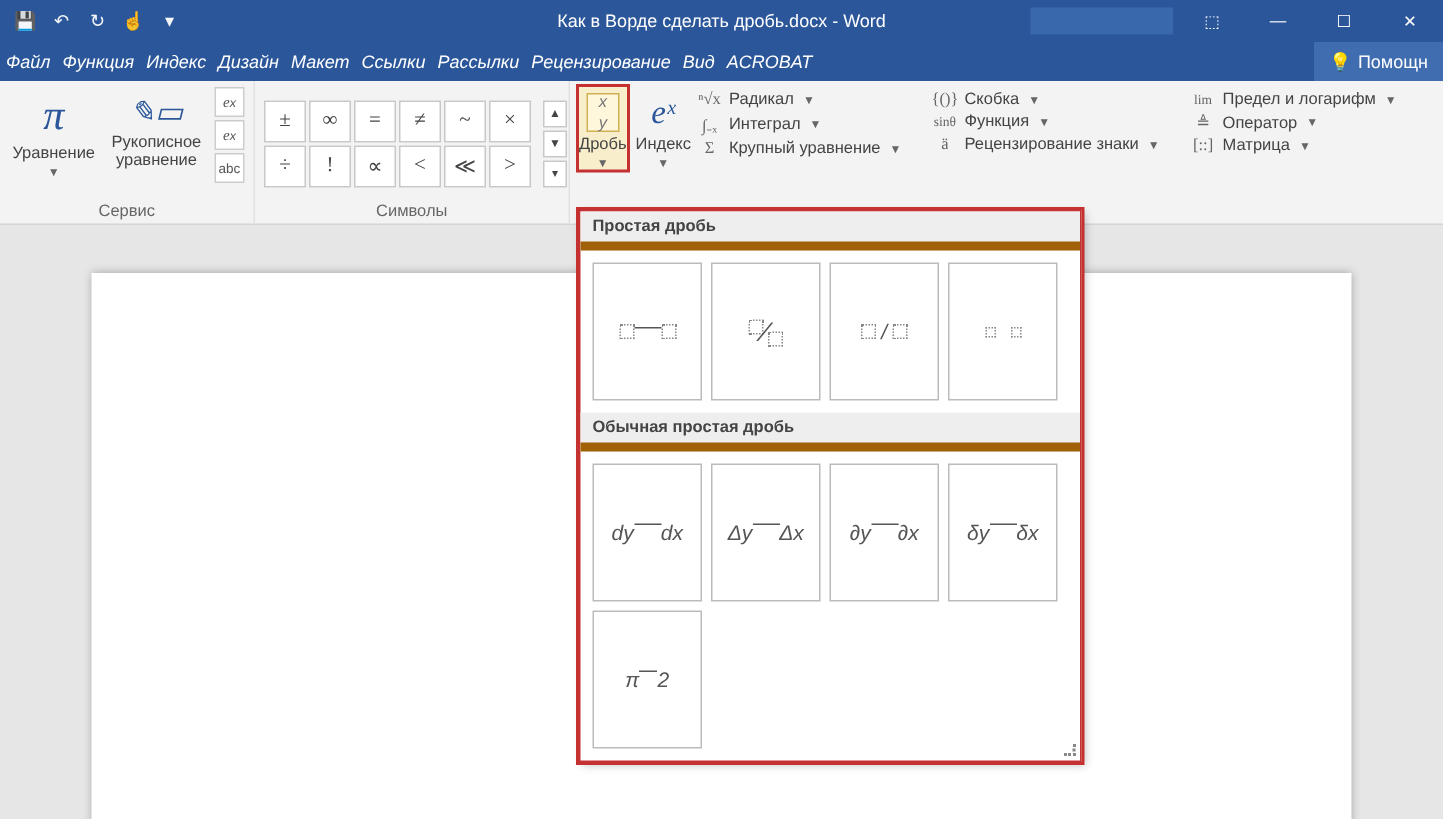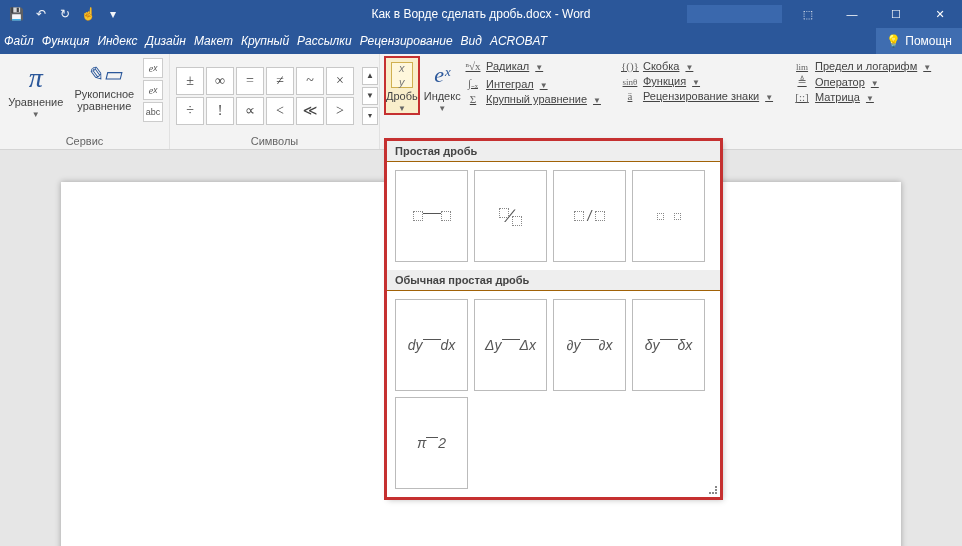--- a/index.html
+++ b/index.html
@@ -36,35 +36,35 @@
   .smallstack .sbtn { width: 20px; height: 20px; border: 1px solid #ccc; background: #fff; display: flex; align-items: center; justify-content: center; font-size: 10px; color: #555; }
 
   
   .symgrid { display: grid; grid-template-columns: repeat(6, 28px); grid-template-rows: repeat(2, 28px); gap: 2px; }
   .symgrid .cell { border: 1px solid #c8c8c8; background: #fff; display: flex; align-items: center; justify-content: center; font-size: 14px; font-family: "Cambria Math", serif; }
   .symside { display: flex; flex-direction: column; gap: 2px; margin-left: 2px; }
   .symside .sbtn { width: 16px; height: 18px; border: 1px solid #c8c8c8; background: #fff; display: flex; align-items: center; justify-content: center; font-size: 8px; }
 
   
   .structrow { display: flex; flex-direction: column; gap: 3px; padding-top: 2px; }
-  .structitem { display: flex; align-items: flex-end; gap: 4px; font-size: 11px; color: #444; white-space: nowrap; text-decoration: underline; }
+  .structitem { display: flex; align-items: center; gap: 4px; font-size: 11px; color: #444; white-space: nowrap; }
   .structitem .sicon { width: 18px; text-align: center; font-size: 11px; color: #666; font-family: "Cambria Math", serif; }
   .structitem .sdrop { font-size: 8px; color: #666; margin-left: 2px; }
 
   
   .fracicon { width: 22px; height: 26px; border: 1px solid #d0b050; background: #fff7dc; display: flex; flex-direction: column; align-items: center; justify-content: center; font-family: "Cambria Math", serif; font-style: italic; font-size: 11px; color: #777; }
   .fracicon .bar { width: 10px; height: 1px; background: #777; margin: 1px 0; }
 
   
   .workspace { position: absolute; top: 150px; left: 0; right: 0; bottom: 0; background: #e6e6e6; display: flex; justify-content: center; overflow: hidden; }
   .page { position: absolute; top: 32px; width: 840px; height: 600px; background: #fff; box-shadow: 0 0 6px rgba(0,0,0,.3); }
 
   
   .gallery { position: absolute; left: 386px; top: 140px; width: 335px; background: #fff; border: 1px solid #c53030; box-shadow: 2px 2px 6px rgba(0,0,0,.25); z-index: 20; outline: 2px solid #c53030; }
-  .gheader { background: #eee; padding: 4px 8px; font-size: 11px; font-weight: bold; color: #444; border-bottom: 1px solid #a16207; }
+  .gheader { background: #eee; padding: 4px 8px; font-size: 11px; font-weight: bold; color: #444; border-bottom: 6px solid #a16207; }
   .grow { display: flex; gap: 6px; padding: 8px; flex-wrap: wrap; }
   .gthumb { width: 73px; height: 92px; border: 1px solid #bbb; background: #fff; display: flex; align-items: center; justify-content: center; font-family: "Cambria Math", serif; font-size: 14px; color: #555; font-style: italic; }
   .gthumb .frac { display: flex; flex-direction: row; align-items: flex-start; }
   .gthumb .frac .fbar { width: 18px; height: 1px; background: #555; margin: 2px 0; }
   .gthumb .placeholder { display:inline-block; width:10px; height:10px; border:1px dotted #888; }
   .gthumb .diag { font-size: 18px; }
   .resizer { position:absolute; right:3px; bottom:3px; width:8px; height:8px; border-right:2px dotted #888; border-bottom:2px dotted #888; }
 </style>
 </head>
 <body>
@@ -86,21 +86,21 @@
     <div class="winbtn">✕</div>
   </div>
 </div>
 
 <div class="menubar">
   <div class="tab">Файл</div>
   <div class="tab">Функция</div>
   <div class="tab">Индекс</div>
   <div class="tab">Дизайн</div>
   <div class="tab">Макет</div>
-  <div class="tab">Крупный</div>
+  <div class="tab">Ссылки</div>
   <div class="tab">Рассылки</div>
   <div class="tab">Рецензирование</div>
   <div class="tab">Вид</div>
   <div class="tab">ACROBAT</div>
   <div class="spacer"></div>
   <div class="help">
     <span>💡</span>
     <span>Помощн</span>
   </div>
 </div>

